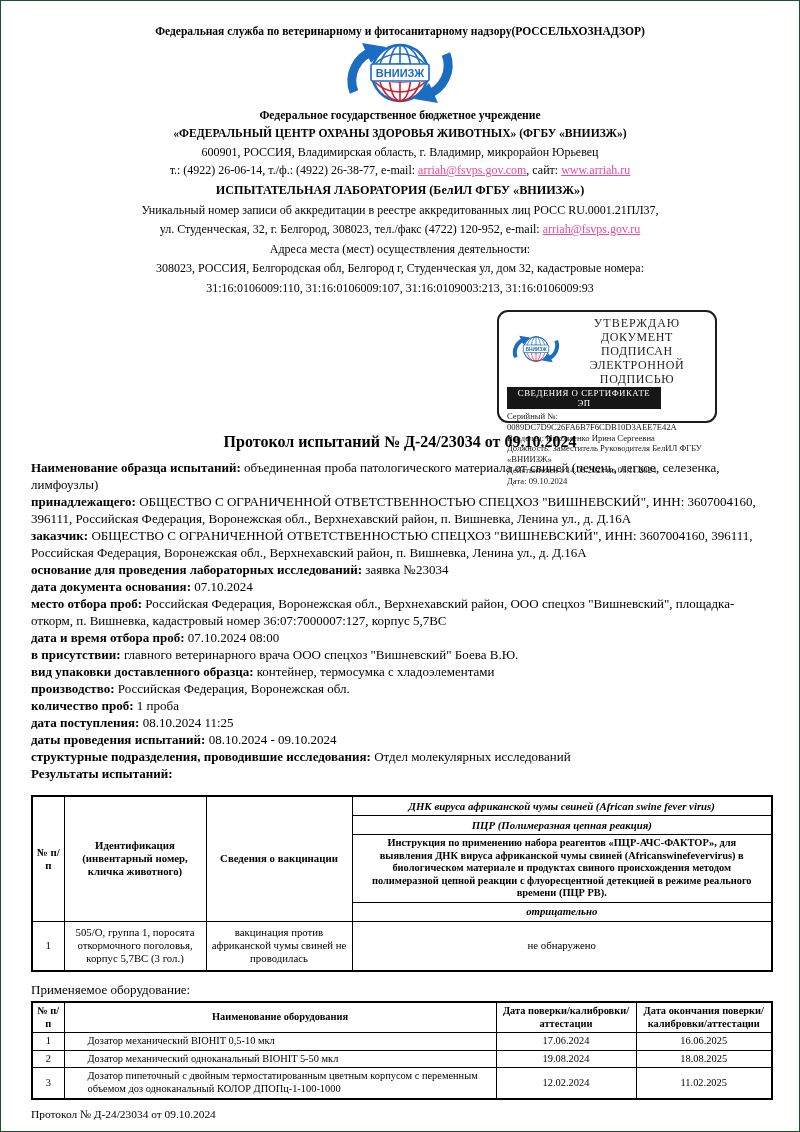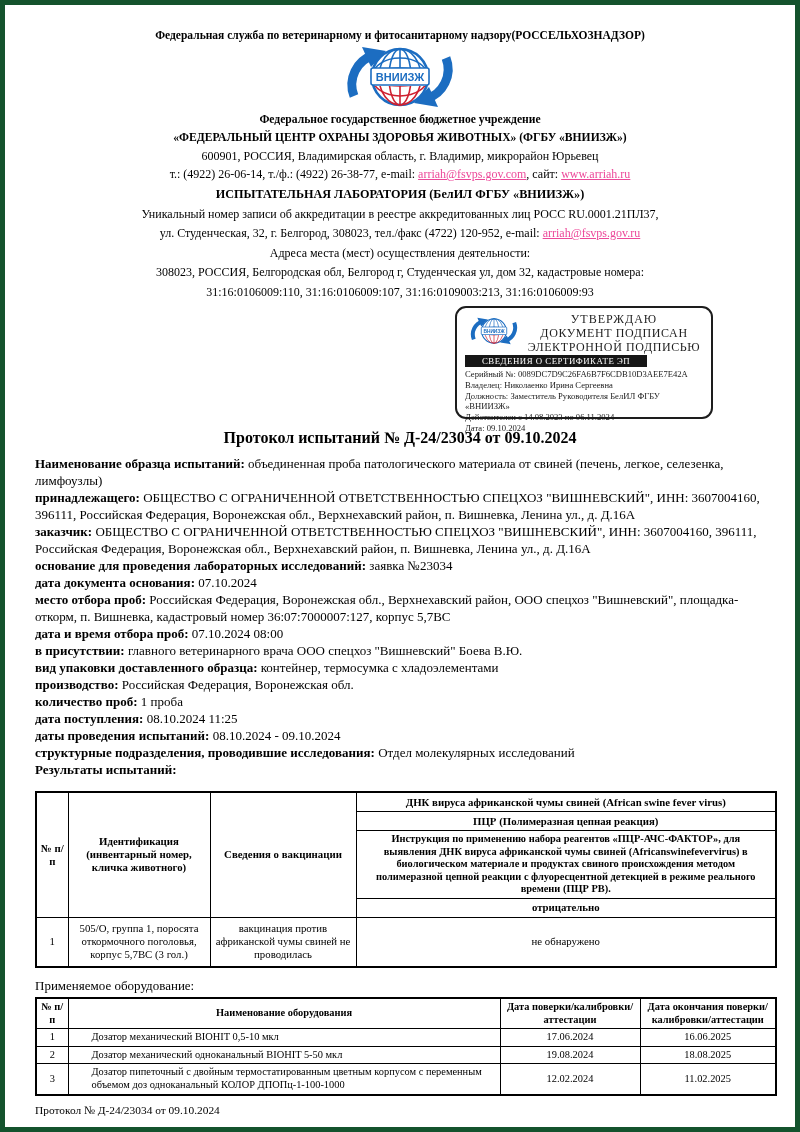--- a/index.html
+++ b/index.html
@@ -1,55 +1,55 @@
 <!DOCTYPE html>
 <html><head>
 <meta charset="utf-8">
 <style>
   html,body{margin:0;padding:0;background:#fff;}
   .page{
     width:800px;height:1132px;box-sizing:border-box;
     padding:22px 30px 0;background:#fff;color:#000;
     font-family:"Liberation Serif","DejaVu Serif",serif;
-    border:5px solid #14532d;overflow:hidden;position:relative;
+    border:1px solid #14532d;overflow:hidden;position:relative;
   }
   p{margin:0;}
   .center{text-align:center;}
   .hdr-svc{font-size:11.5px;font-weight:bold;line-height:16px;}
   .logo-wrap{display:flex;justify-content:center;margin:3px 0 3px;}
   .hdr-line-b{font-size:11.6px;font-weight:bold;line-height:18px;}
   .hdr-line{font-size:12px;line-height:18px;}
   .lnk{color:#ec4899;text-decoration:underline;cursor:pointer;}
   .lab{margin-top:2px;}
   .lab p{line-height:19.5px;}
   .lab-name{font-size:12.2px;font-weight:bold;}
   .lab-line{font-size:12px;}
   .stamp-row{display:flex;justify-content:flex-end;padding-right:52px;margin-top:4px;}
   .stamp{
-    width:258px;height:113px;box-sizing:border-box;
+    width:220px;height:113px;box-sizing:border-box;
     border:2px solid #1d1d1d;border-radius:11px;
-    padding:4px 8px 3px;background:#fff;
+    padding:4px 8px 3px;background:#fff;margin-top:8px;
   }
   .stamp-top{display:flex;align-items:center;}
   .stamp-logo{flex:0 0 60px;}
   .stamp-titles{flex:1;text-align:center;color:#1f1f1f;}
   .stamp-approve{font-size:12px;letter-spacing:1px;line-height:14px;}
   .stamp-line{font-size:12px;letter-spacing:0.6px;line-height:14px;}
   .cert-bar{
     background:#161616;color:#fff;font-size:8.8px;letter-spacing:0.5px;
     text-align:center;width:74%;padding:1px 3px;margin:1px 0 2px;
   }
   .stamp-detail{font-size:8.6px;line-height:10.8px;color:#1a1a1a;}
   .doc-title{font-size:16px;font-weight:bold;text-align:center;margin:10px 0 8px;}
   .details p{font-size:13px;line-height:17px;}
   .rtable{border-collapse:collapse;table-layout:fixed;width:740px;margin-top:13px;border:2px solid #000;}
   .rtable td{border:1px solid #000;font-size:10.8px;text-align:center;vertical-align:middle;padding:1px 3px;}
   .rtable .hc{font-weight:bold;line-height:13px;}
   .rtable .instr{font-weight:bold;font-size:10.4px;line-height:12.6px;padding:2px 8px;}
-  .rtable .small-h{height:16px;}
+  .rtable .small-h{height:16px;font-style:italic;}
   .rtable .data-row td{height:46px;font-size:10.8px;line-height:13px;}
   .eq-title{font-size:13px;line-height:17px;margin-top:9px;}
   .etable{border-collapse:collapse;table-layout:fixed;width:740px;margin-top:3px;border:2px solid #000;}
   .etable td{border:1px solid #000;font-size:10.4px;line-height:12.6px;vertical-align:middle;padding:2px 4px;text-align:center;}
   .etable .hc{font-weight:bold;}
   .etable .name-cell{text-align:left;padding-left:23px;}
   .footer{margin-top:6px;}
   .footer p{font-size:11.4px;line-height:16.5px;}
   svg text{font-family:"Liberation Sans","DejaVu Sans",sans-serif;}
 </style>

